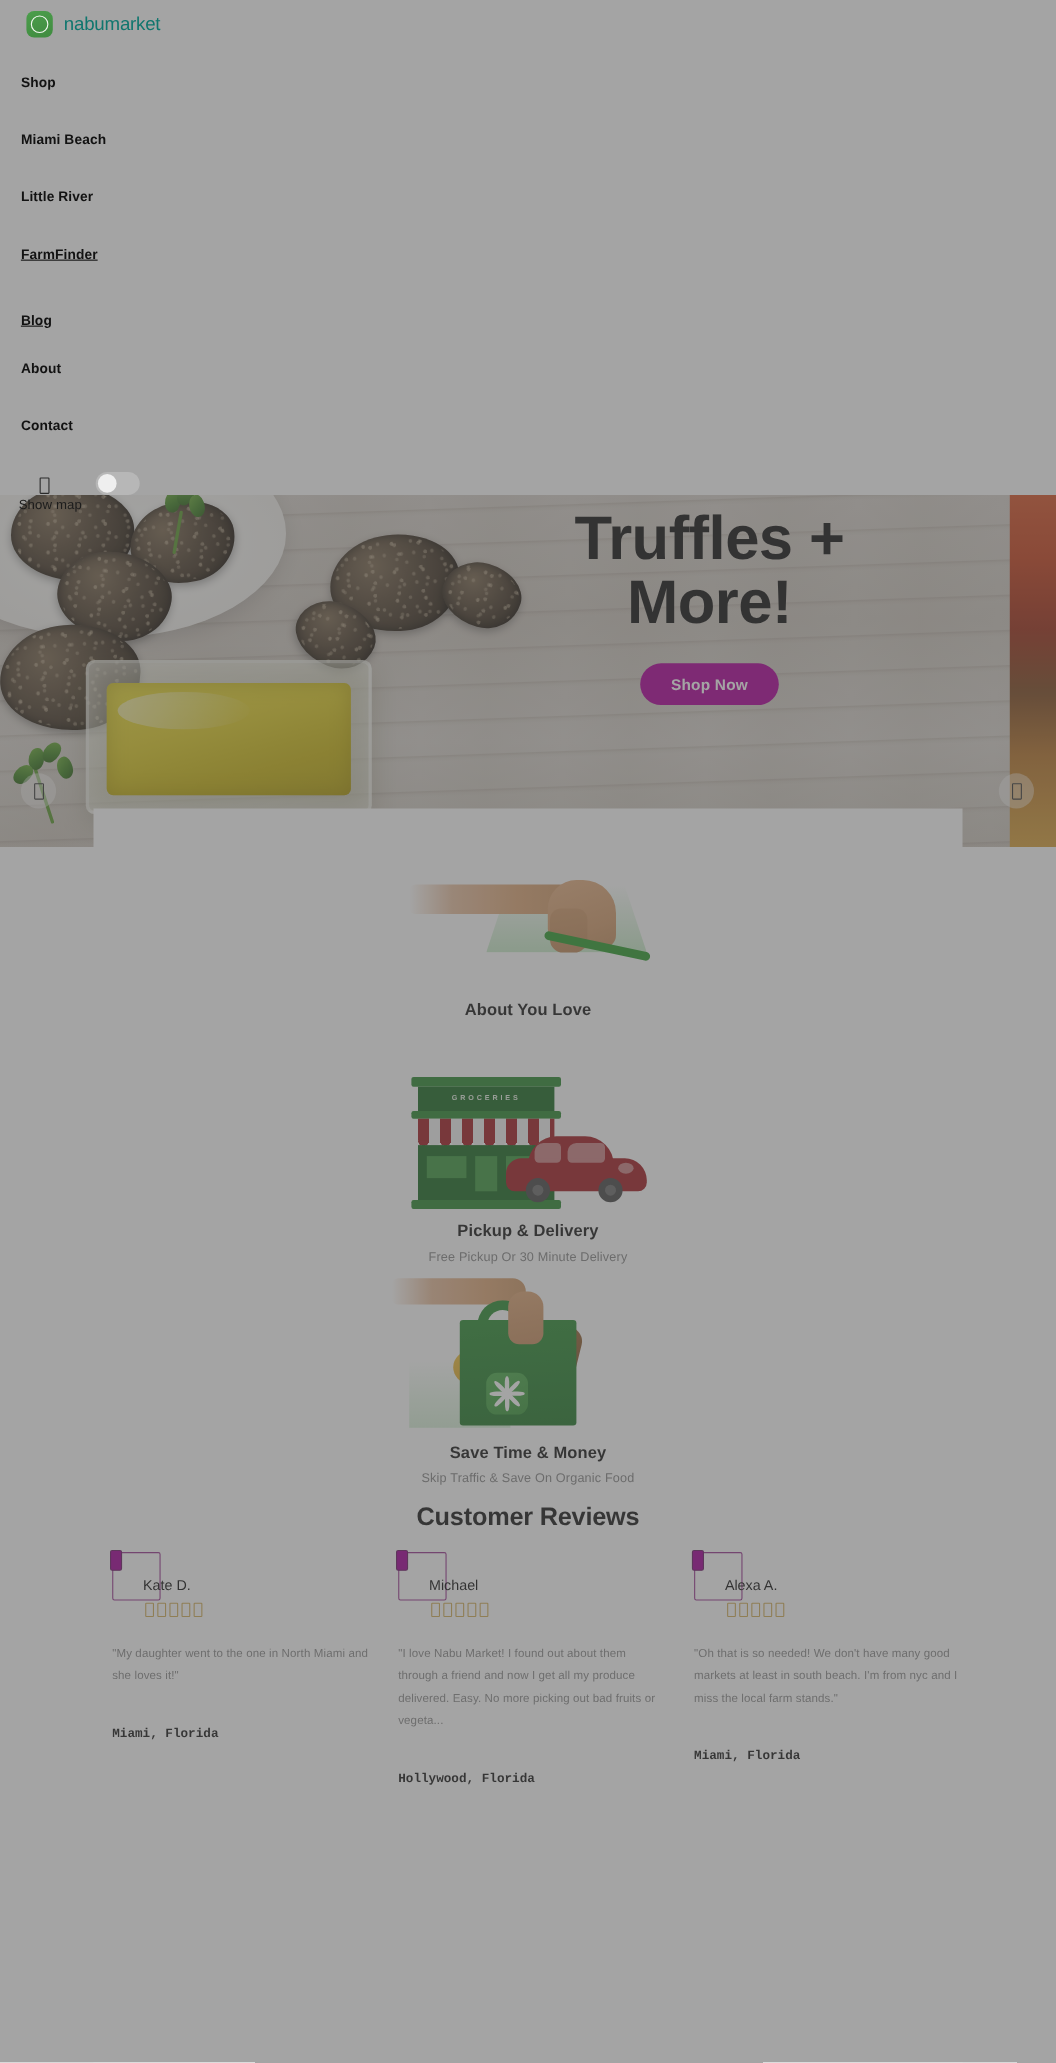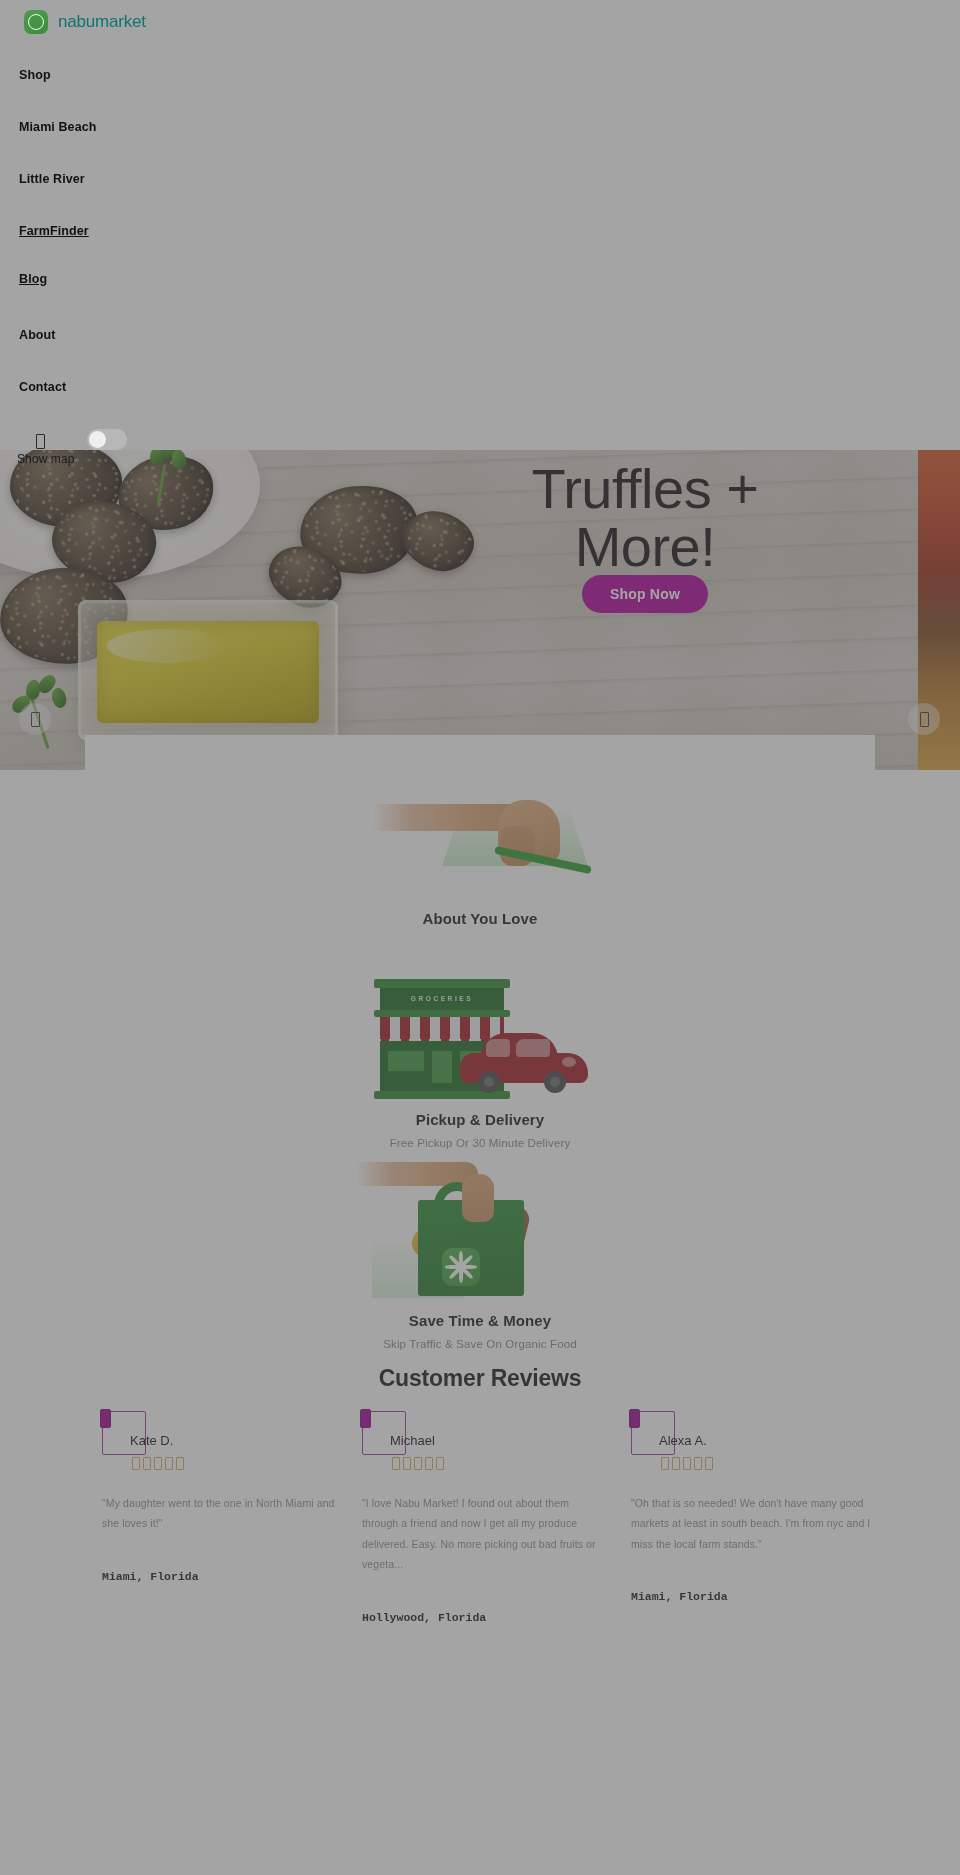--- a/index.html
+++ b/index.html
@@ -95,25 +95,25 @@
   .stem { position: absolute; background: #5d9b30; border-radius: 3px; }
 
   
   .hero .nextslide {
     position: absolute; right: 0; top: 0; width: 42px; height: 100%;
     background: linear-gradient(180deg, #d9572b 0%, #c8431f 18%, #9e2f18 38%, #7f4a22 56%, #b8762c 74%, #d9a23c 100%);
   }
 
   .hero-copy { position: absolute; left: 430px; top: 10px; width: 430px; text-align: center; }
   .hero-title {
-    font-size: 56px; font-weight: 400; line-height: 1.03; color: #141414;
+    font-size: 56px; font-weight: 700; line-height: 1.03; color: #141414;
     letter-spacing: -0.5px;
   }
   .shop-btn {
-    display: inline-block; 
+    display: inline-block; margin-top: 28px;
     background: #b0009b; color: #fff; border: none;
     font-family: inherit; font-size: 14px; font-weight: 700; letter-spacing: .2px;
     padding: 11px 28px; border-radius: 999px; cursor: pointer;
   }
   .car-arrow {
     position: absolute; width: 32px; height: 32px; border-radius: 50%;
     background: rgba(255,255,255,0.42);
     display: flex; align-items: center; justify-content: center;
     cursor: pointer; border: none;
     font-size: 15px; color: #3a3a3a; font-family: "DejaVu Sans", sans-serif;
@@ -487,21 +487,21 @@
       <div class="brand-mark">
         <div class="ring"></div>
       </div>
       <div class="brand-name">nabumarket</div>
     </div>
 
     <div class="nav-item" style="top:68px;">Shop</div>
     <div class="nav-item" style="top:120px;">Miami Beach</div>
     <div class="nav-item" style="top:172px;">Little River</div>
     <div class="nav-item" style="top:224px;text-decoration:underline;">FarmFinder</div>
-    <div class="nav-item" style="top:272px;text-decoration:underline;">Blog</div>
+    <div class="nav-item" style="top:284px;text-decoration:underline;">Blog</div>
     <div class="nav-item" style="top:328px;">About</div>
     <div class="nav-item" style="top:380px;">Contact</div>
 
     <div class="map-row">
       <span class="map-label">Show map</span>
       <button class="switch">
         <span class="knob"></span>
       </button>
     </div>
 

